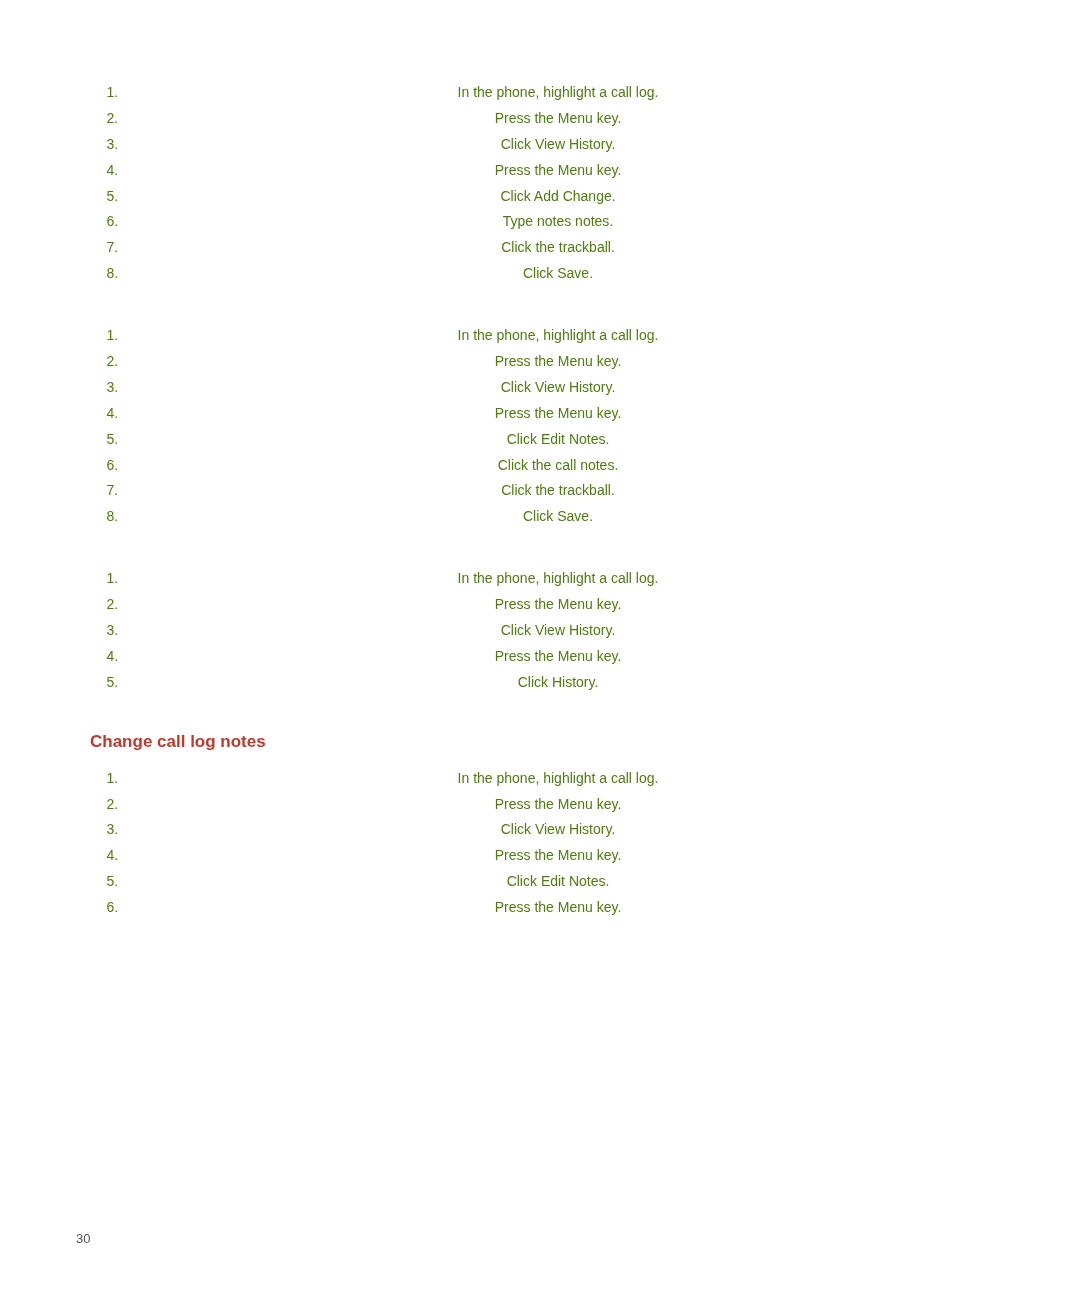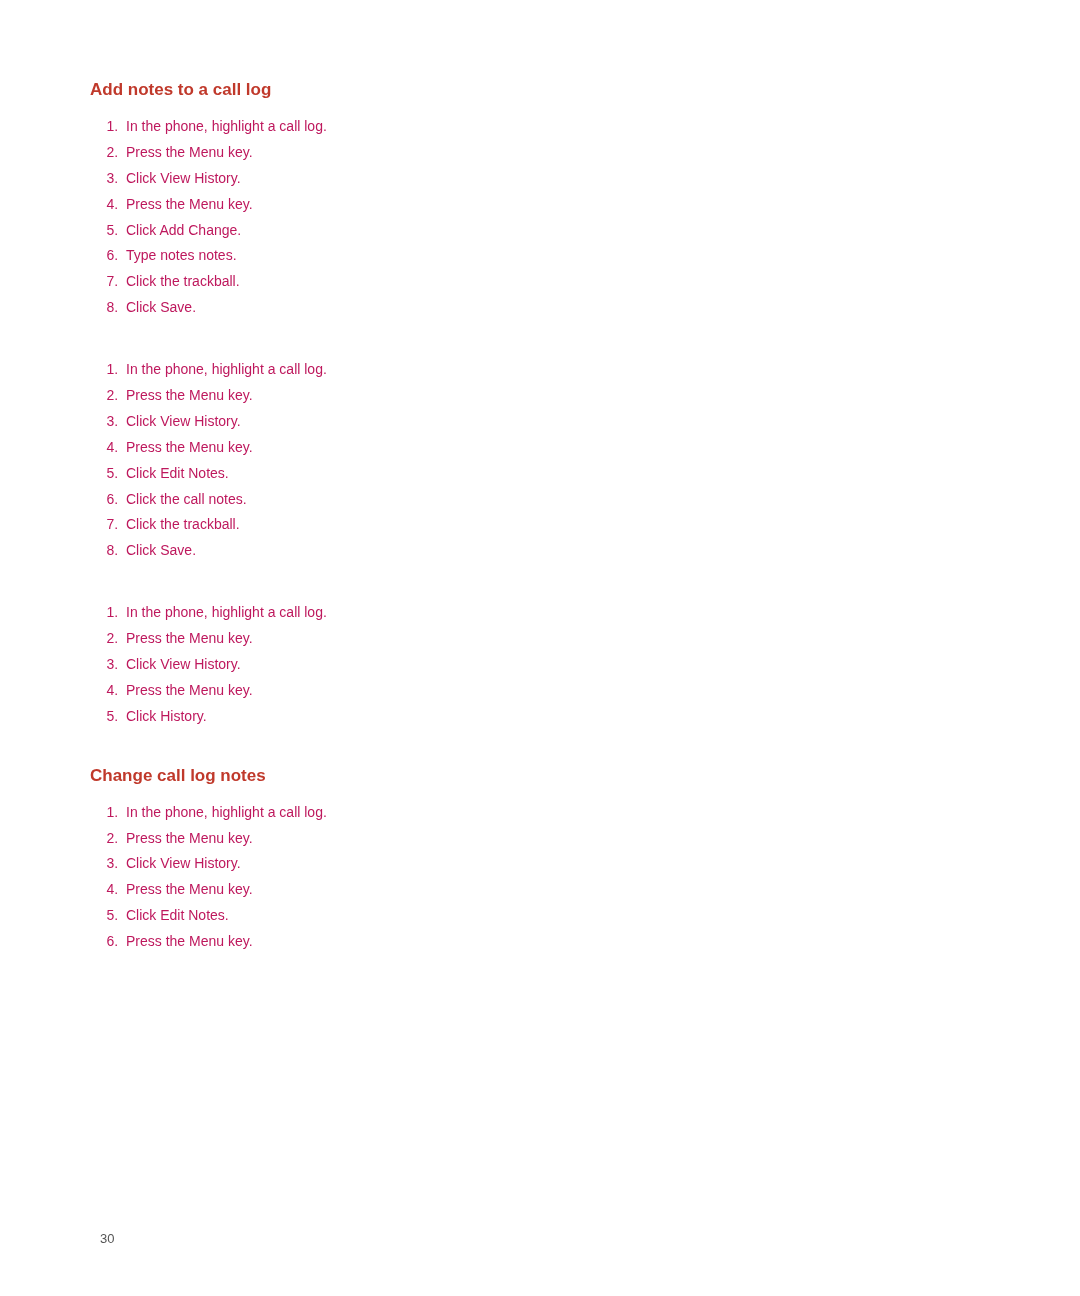--- a/index.html
+++ b/index.html
@@ -29,43 +29,43 @@
       margin-bottom: 14px;
     }
 
     ol {
       margin-left: 32px;
       line-height: 1.85;
     }
 
     ol li {
       font-size: 14px;
-      color: #be185d;
+      color: #4d7c0f;
       padding-left: 4px;
+      text-align: center;
     }
 
     .bold {
       font-weight: normal;
     }
 
     .page-number {
       position: absolute;
       bottom: 50px;
-      left: 100px;
+      left: 76px;
       font-size: 13px;
       color: #555555;
       text-align: right;
     }
   </style>
 </head>
 <body>
 
 <div id="content">
     <div class="section">
-      <div class="section-title">Add notes to a call log</div>
       <ol>
         <li>In the phone, highlight a call log.</li>
         <li>Press the <span class="bold">Menu</span> key.</li>
         <li>Click <span class="bold">View History</span>.</li>
         <li>Press the <span class="bold">Menu</span> key.</li>
         <li>Click <span class="bold">Add Change</span>.</li>
         <li>Type notes notes.</li>
         <li>Click the trackball.</li>
         <li>Click <span class="bold">Save</span>.</li>
       </ol>

